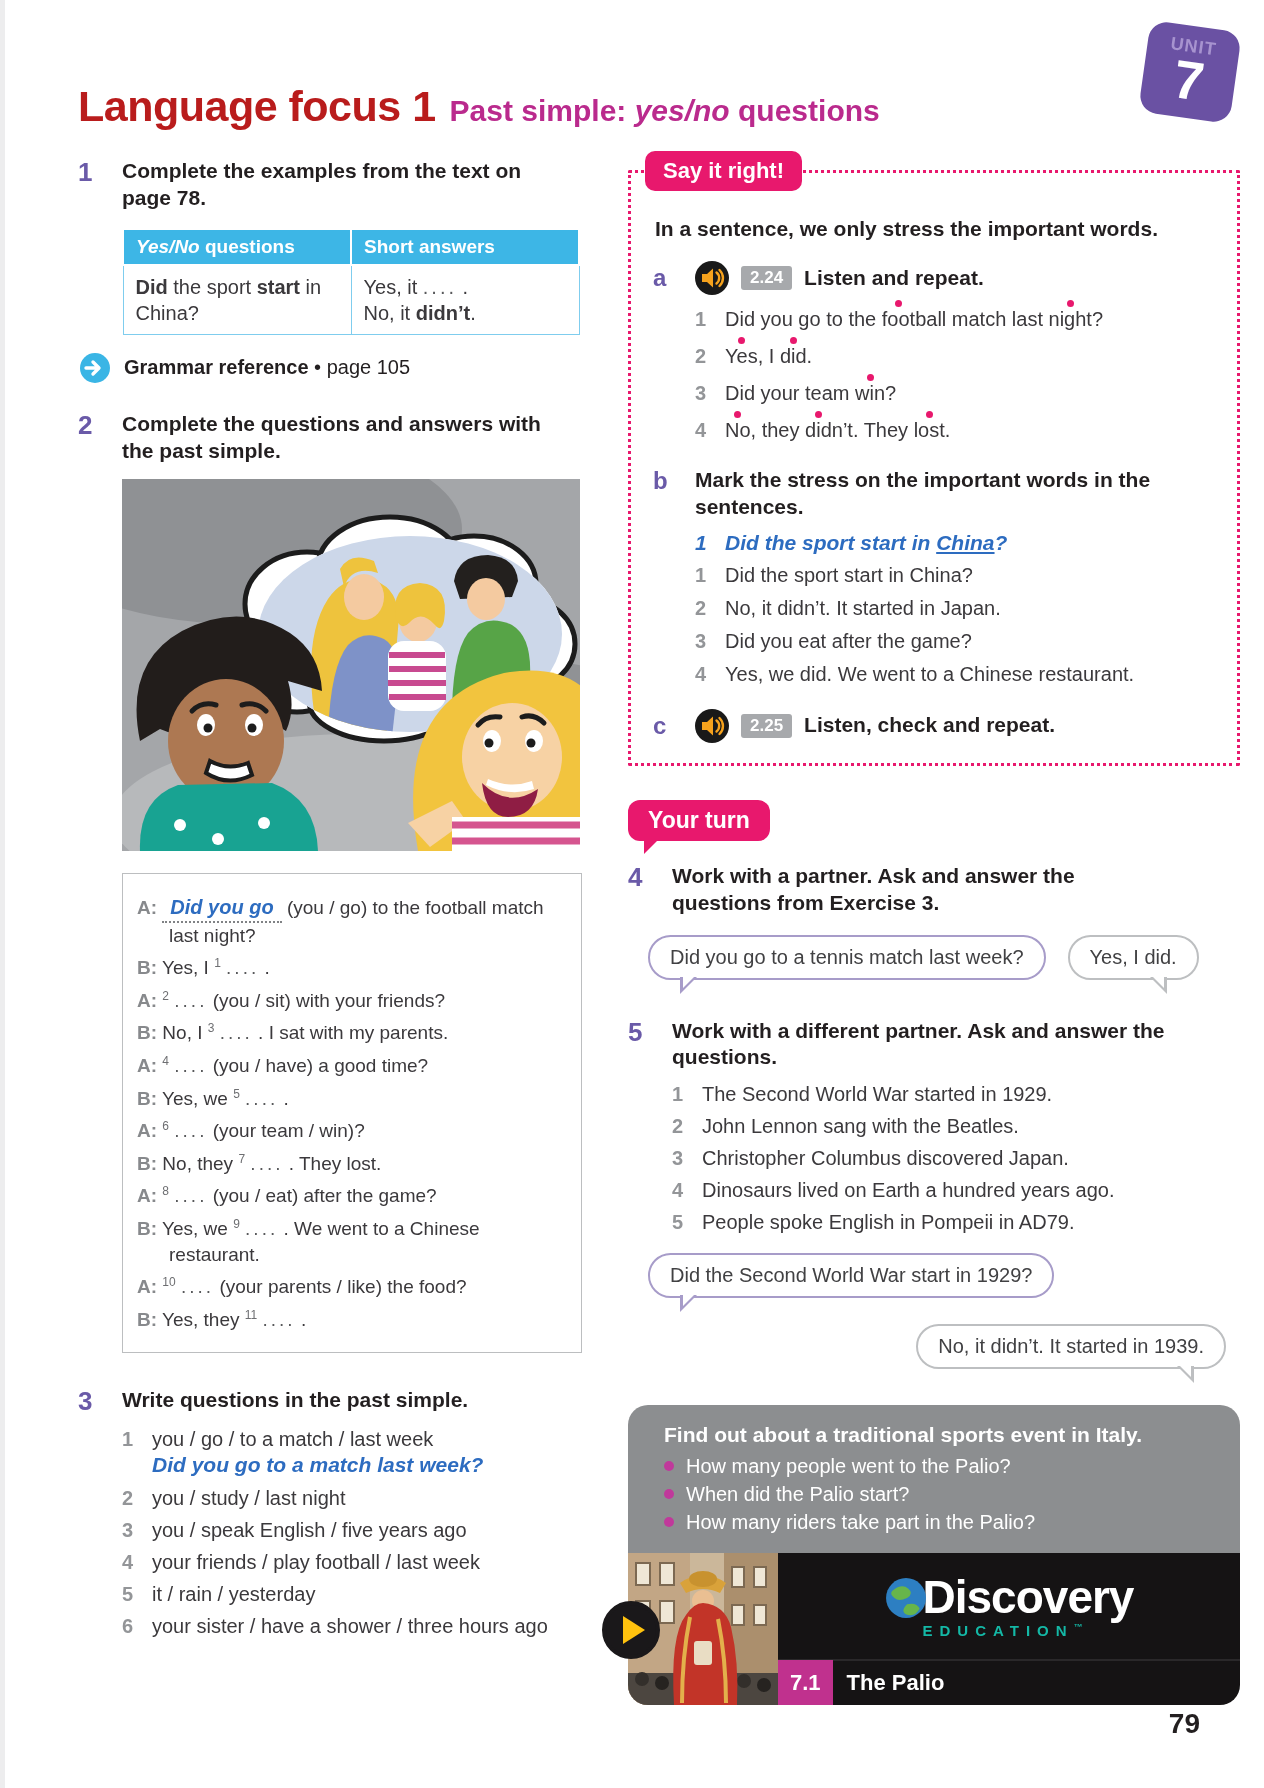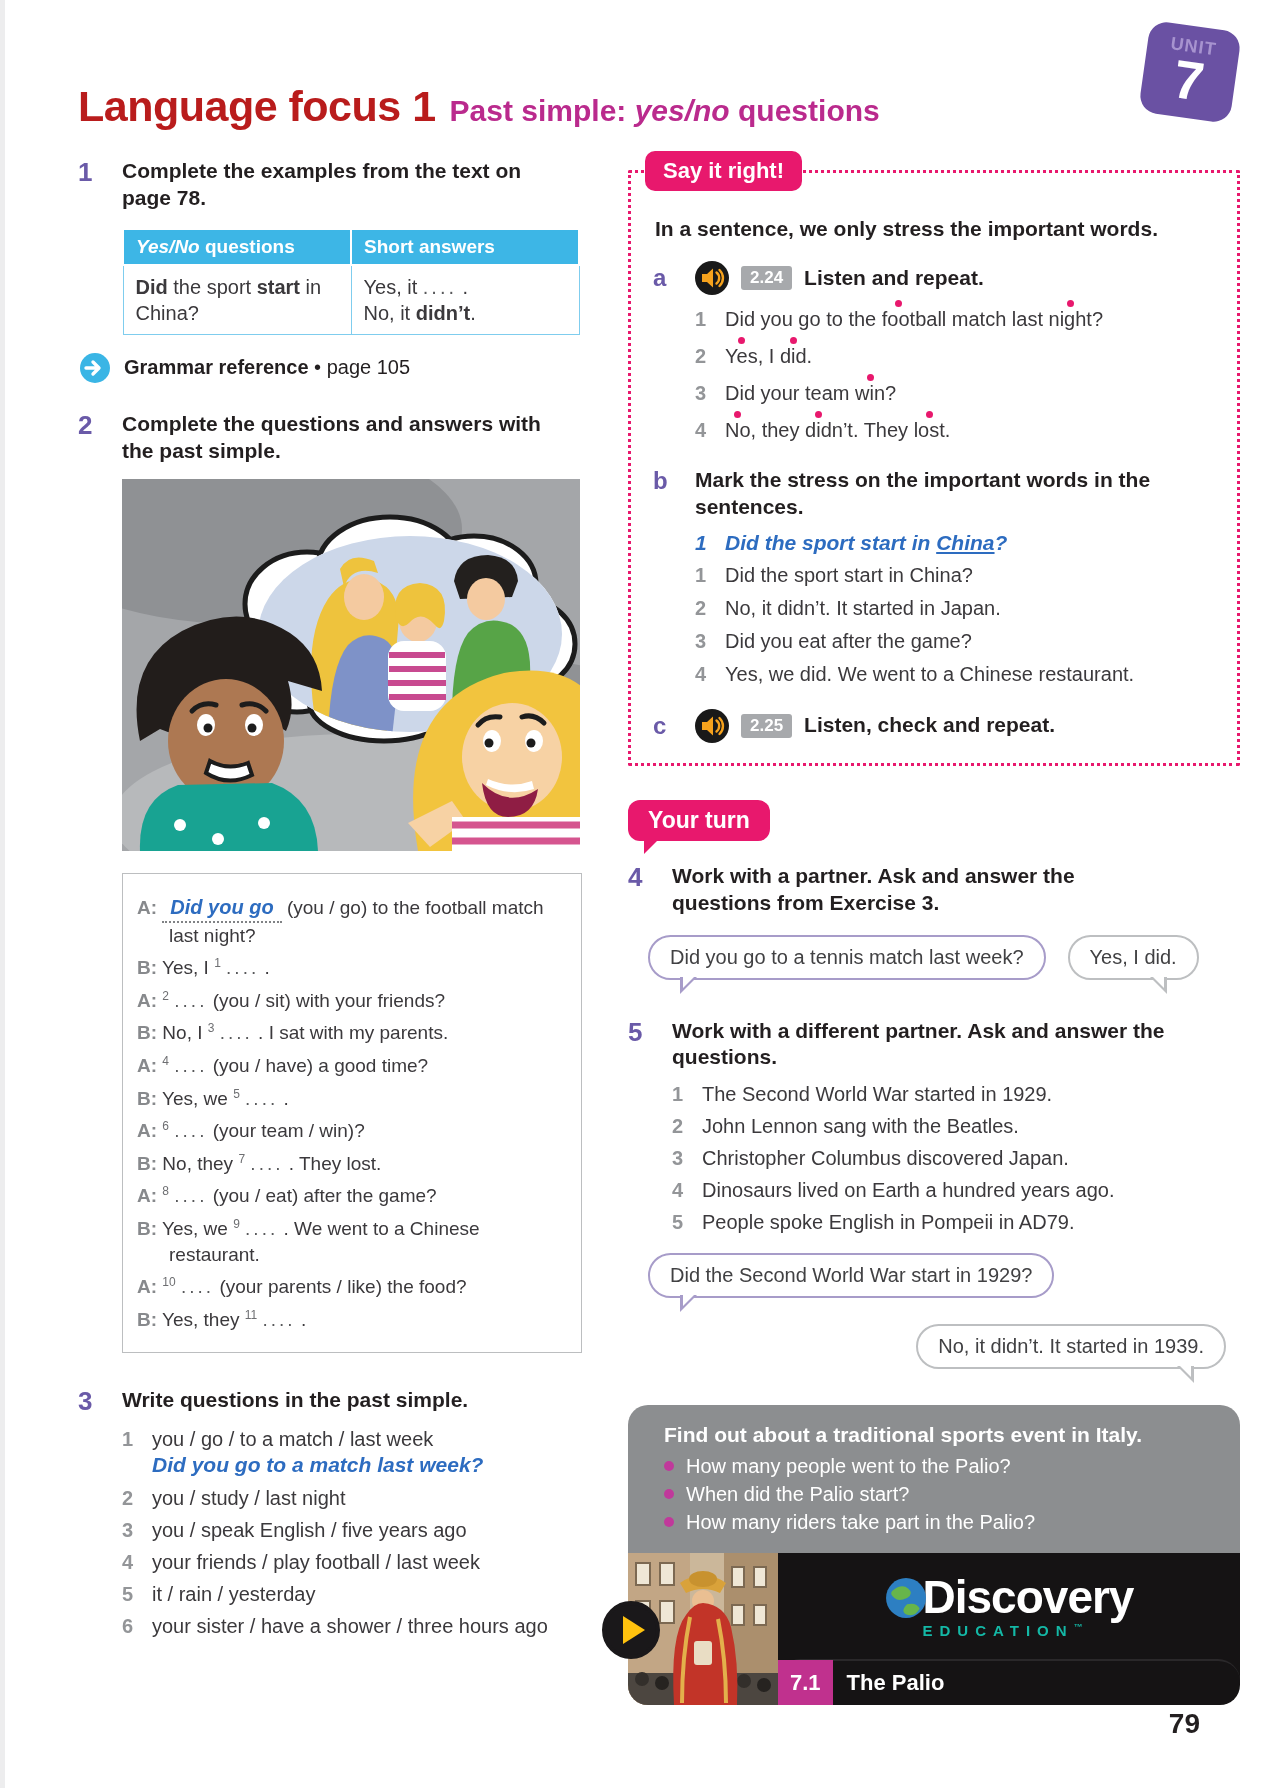--- a/index.html
+++ b/index.html
@@ -114,21 +114,21 @@
   .disc-btext { color:#ffffff; font-size:20px; }
   .disc-bottom { display:flex; background:#151314; border-radius:0 0 20px 20px; overflow:hidden; height:152px; }
   .disc-photo { flex:none; width:150px; height:152px; }
   .disc-right { flex:1; display:flex; flex-direction:column; }
   .disc-logo-area { flex:1; display:flex; align-items:center; justify-content:center; gap:2px; }
   .logo-globe { width:42px; height:42px; margin-right:-6px; position:relative; top:-8px; }
   .logo-stack { text-align:left; }
   .logo-name { color:#ffffff; font-size:46px; font-weight:bold; letter-spacing:-1px; line-height:1; }
   .logo-sub { color:#14b8a6; font-size:15px; font-weight:bold; letter-spacing:7px; margin-top:2px; }
   .logo-sub .tm { font-size:9px; letter-spacing:0; vertical-align:super; }
-  .disc-band { flex:none; height:46px; display:flex; align-items:center; border-top:2px solid #2a282a;border-radius:22px; }
+  .disc-band { flex:none; height:46px; display:flex; align-items:center; border-top:2px solid #2a282a; }
   .band-chip { flex:none; background:#c0318e; color:#ffffff; font-size:22px; font-weight:bold;
     padding:8px 12px; height:46px; display:flex; align-items:center; }
   .band-title { color:#ffffff; font-size:22px; font-weight:bold; margin-left:14px; }
   .play-btn { position:absolute; left:-26px; top:196px; width:58px; height:58px; background:#1a181a;
     border-radius:50%; border:4px solid #1a181a; display:flex; align-items:center; justify-content:center; cursor:pointer; }
   .play-tri { width:0; height:0; border-style:solid; border-width:14px 0 14px 22px;
     border-color:transparent transparent transparent #ffc20e; margin-left:5px; }
 
   .page-num { position:absolute; right:64px; bottom:48px; font-size:28px; font-weight:bold; color:#231f20; }
 </style>

